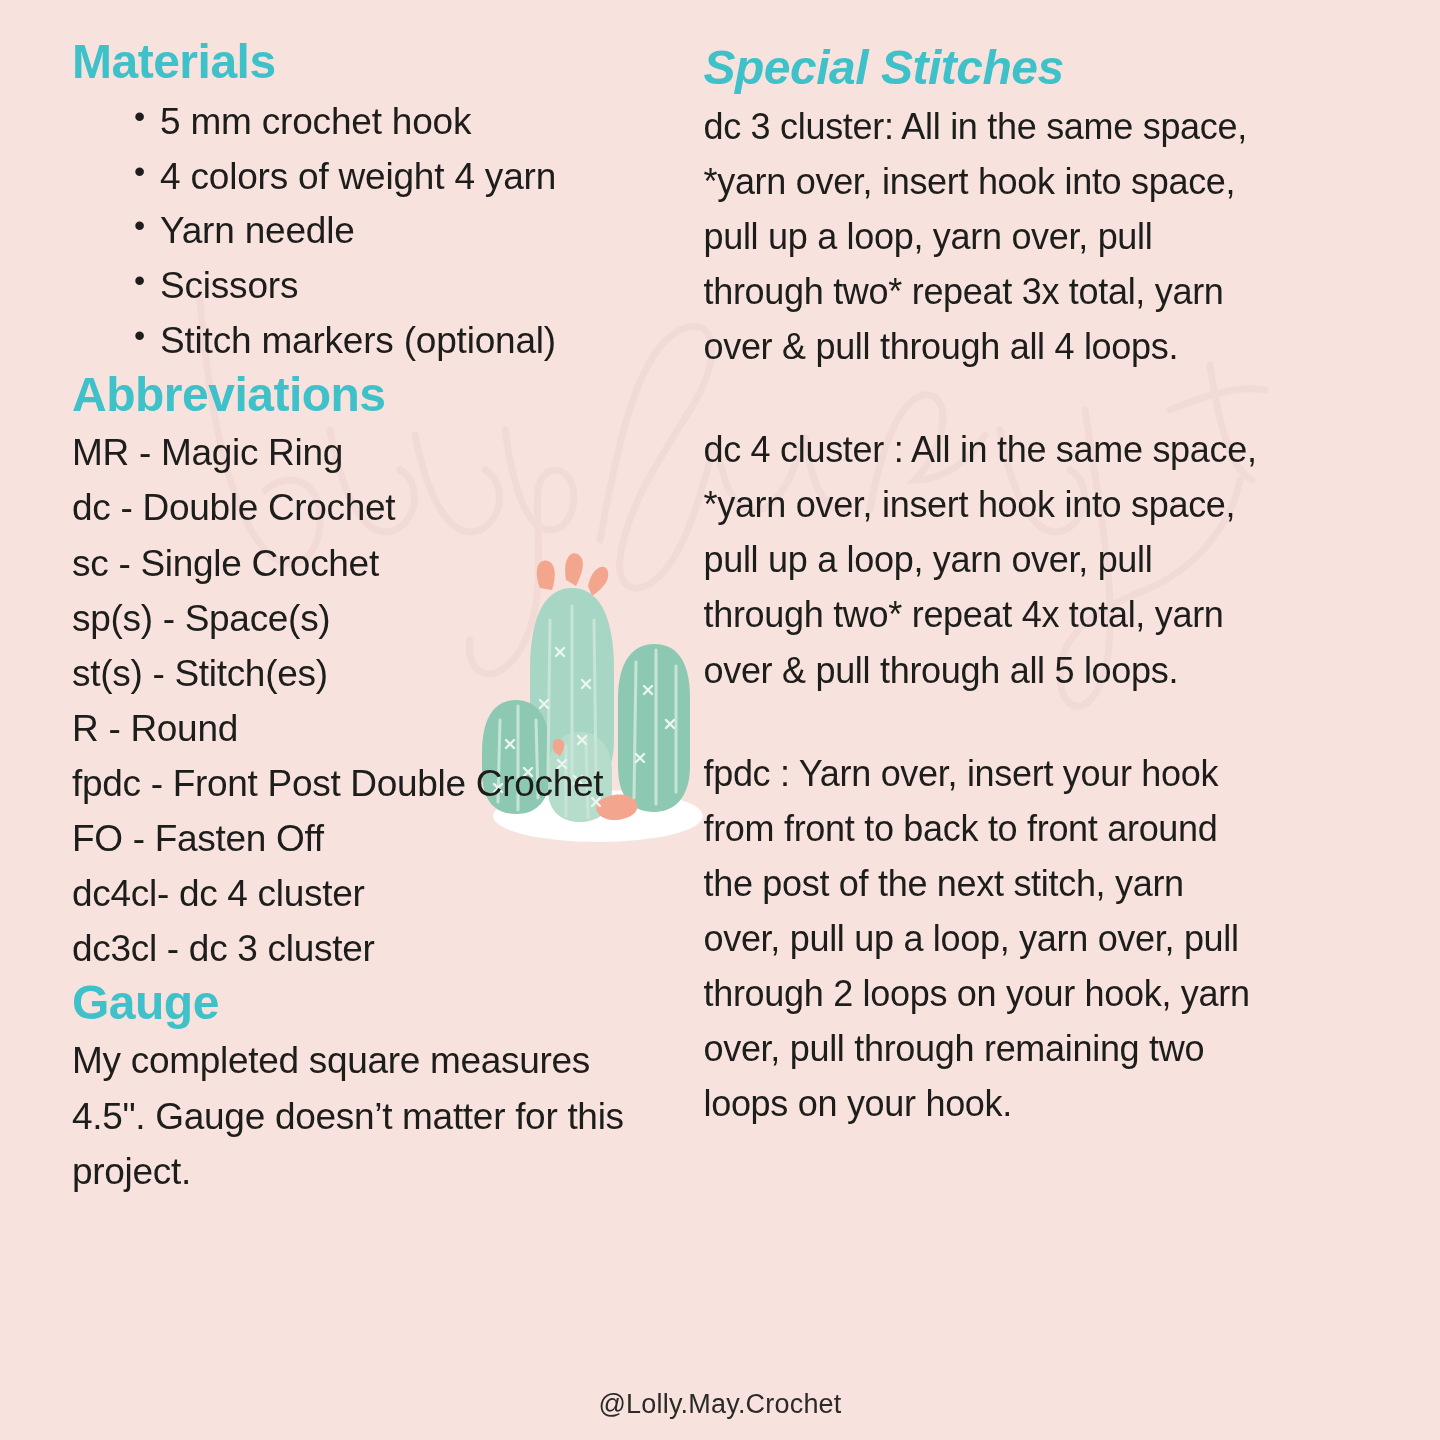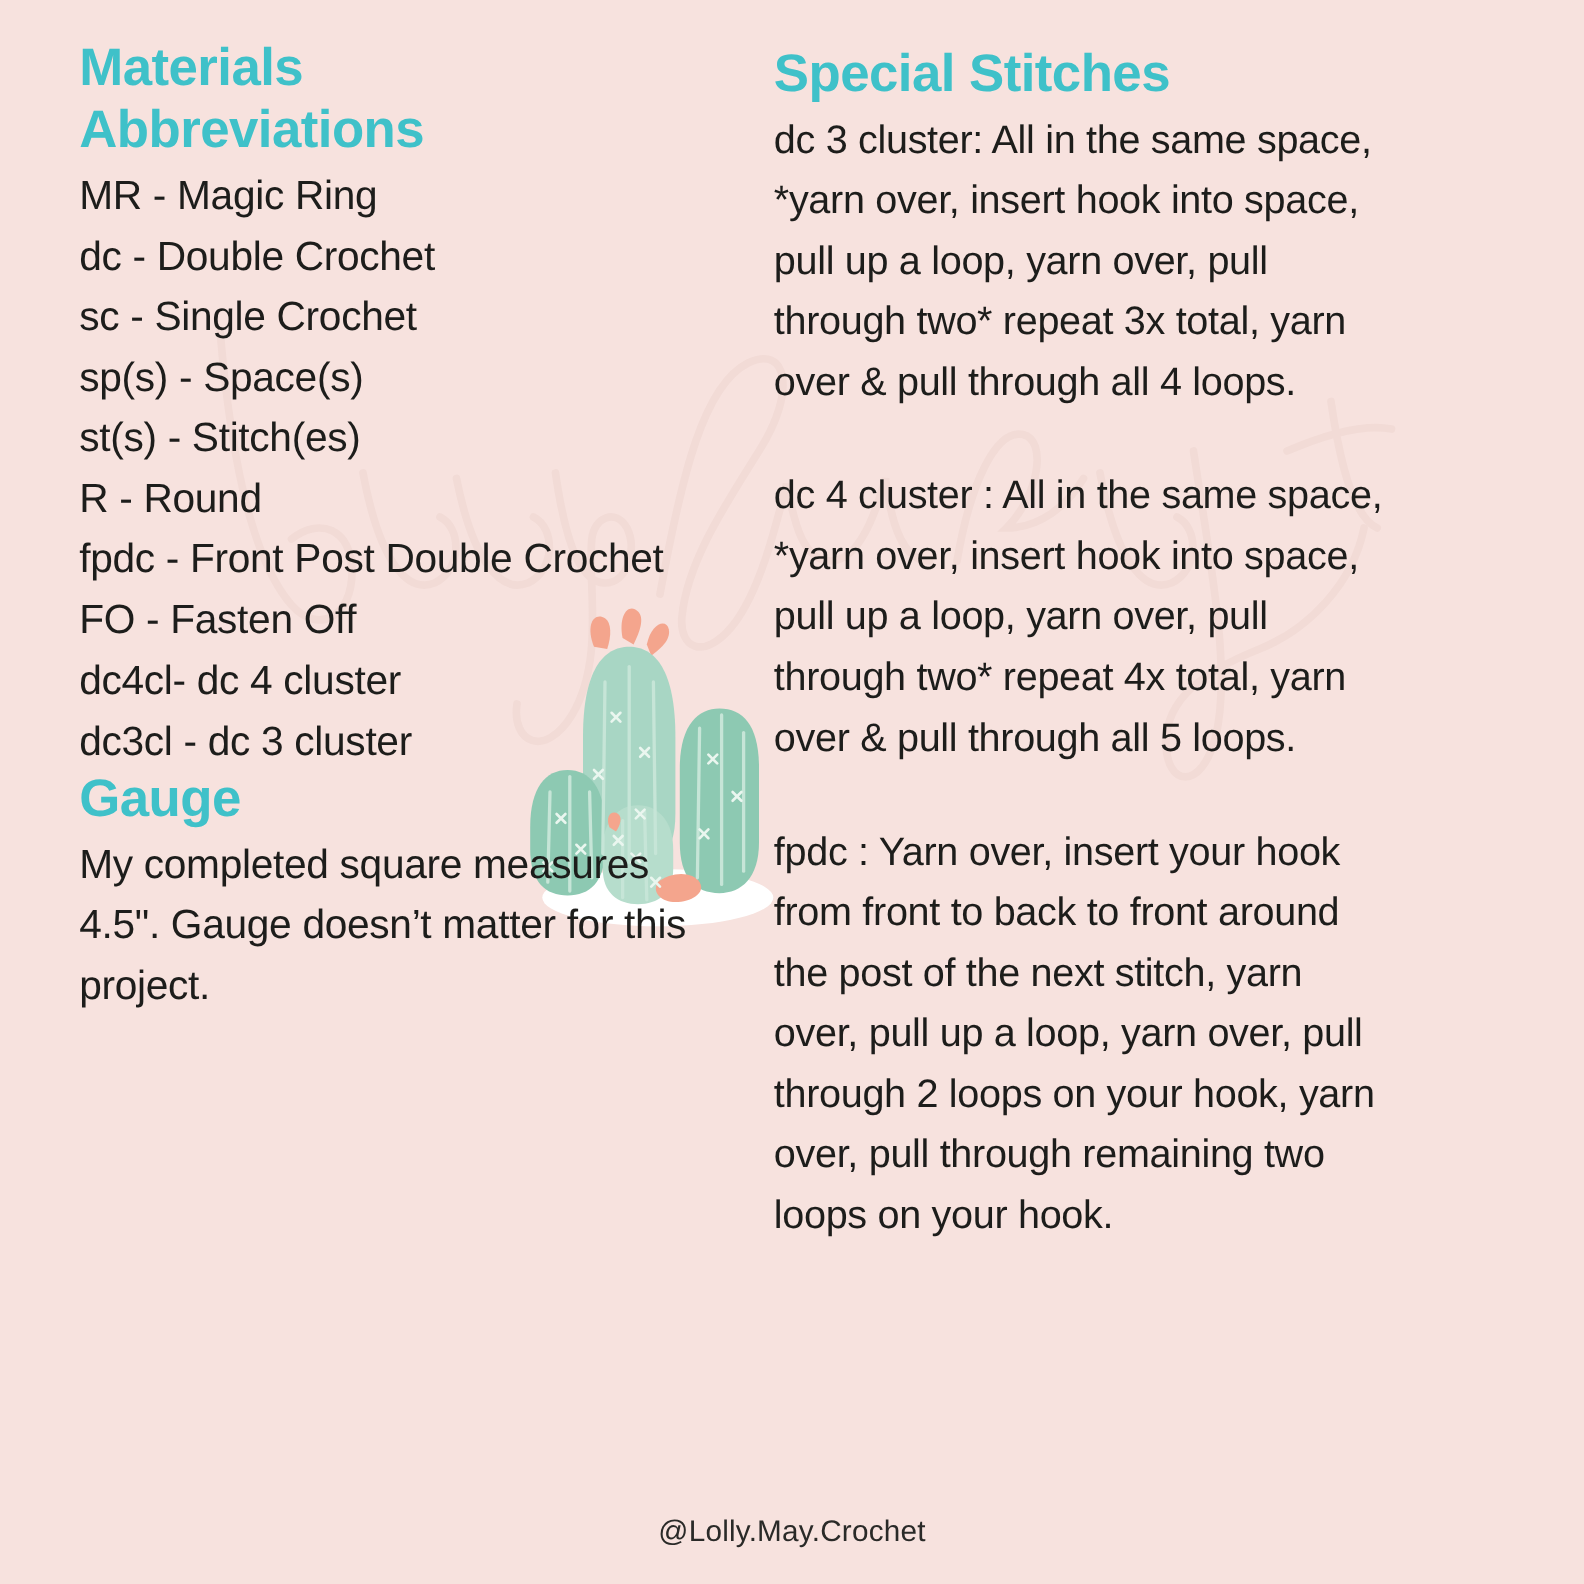--- a/index.html
+++ b/index.html
@@ -54,20 +54,21 @@
     color: #3fc1c9;
     font-size: 48px;
     font-weight: bold;
     margin: 0 0 4px 0;
     letter-spacing: -0.5px;
     line-height: 1.1;
   }
   h2.right-title {
     margin-top: 6px;
     margin-left: 0;
+    font-style: italic;
   }
   .materials-title { margin-left: 34px; }
   .abbrev-title { margin-top: 30px; margin-left: 4px; }
   .gauge-title { margin-top: 26px; margin-left: 4px; }
 
   ul.bullets {
     margin: 6px 0 0 0;
     padding: 0 0 0 62px;
     list-style: none;
   }
@@ -108,21 +109,21 @@
   .para {
     font-size: 36px;
     line-height: 1.53;
     letter-spacing: -0.3px;
     margin: 0 0 48px 0;
   }
   .para:last-child { margin-bottom: 0; }
 
   .handle {
     position: absolute;
-    bottom: 32px;
+    bottom: 20px;
     left: 0;
     width: 1440px;
     text-align: center;
     font-size: 27px;
     color: #2a2a28;
     z-index: 3;
     letter-spacing: 0.2px;
   }
 
   .cactus {
@@ -205,20 +206,27 @@
       <path d="M104 236 l8 8 M112 236 l-8 8"></path>
       <path d="M122 258 l8 8 M130 258 l-8 8"></path>
     </g>
   </svg>
 </div>
 
 <div class="page">
   <div class="col-left">
 
     <h2 class="section-title materials-title">Materials</h2>
+    <ul class="bullets">
+      <li>5 mm crochet hook</li>
+      <li>4 colors of weight 4 yarn</li>
+      <li>Yarn needle</li>
+      <li>Scissors</li>
+      <li>Stitch markers (optional)</li>
+    </ul>
 
     <h2 class="section-title abbrev-title">Abbreviations</h2>
     <ul class="abbrev-list">
       <li>MR - Magic Ring</li>
       <li>dc - Double Crochet</li>
       <li>sc - Single Crochet</li>
       <li>sp(s) - Space(s)</li>
       <li>st(s) - Stitch(es)</li>
       <li>R - Round</li>
       <li>fpdc - Front Post Double Crochet</li>

